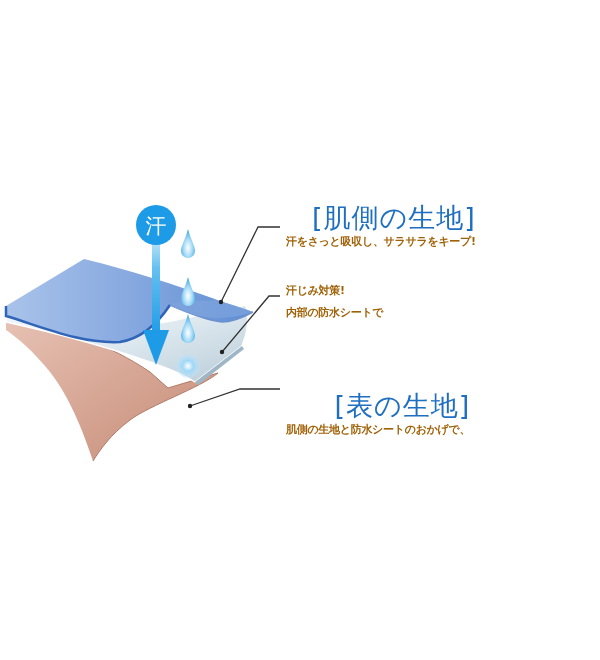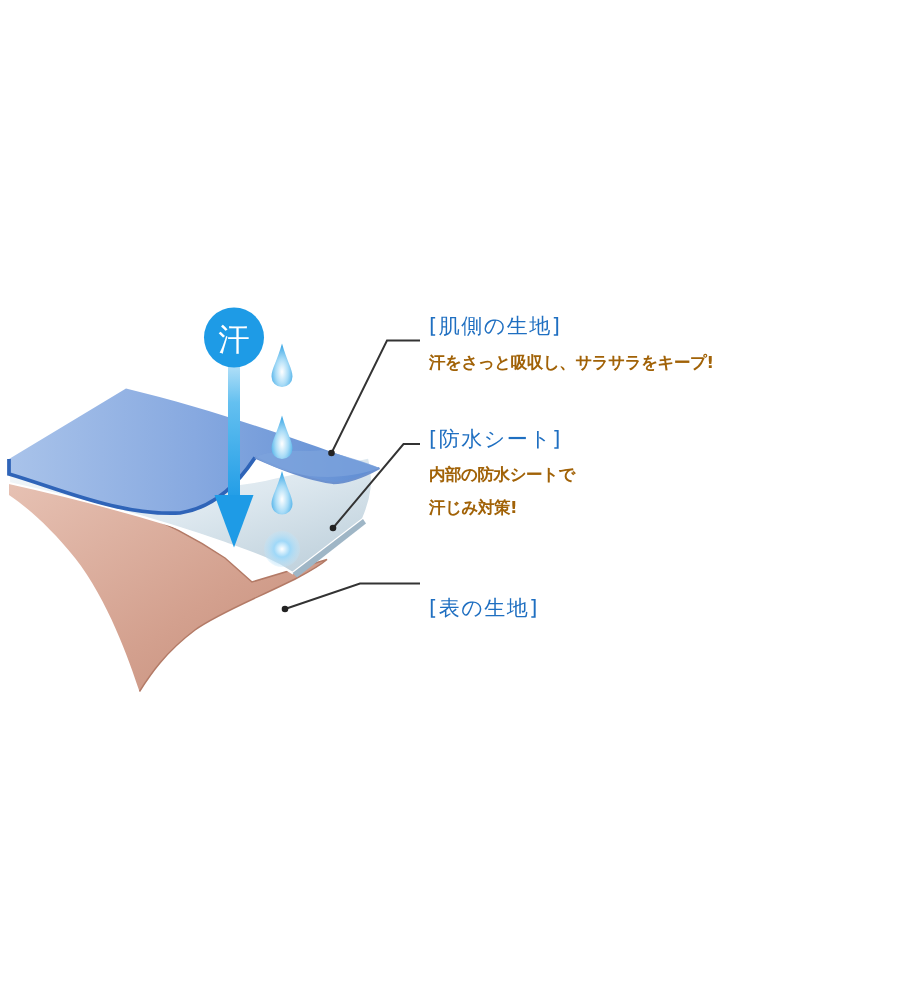--- a/index.html
+++ b/index.html
@@ -1,20 +1,20 @@
 <!DOCTYPE html>
 <html><head>
 <meta charset="utf-8">
 <style>
   html, body { margin:0; padding:0; background:#ffffff; }
   body { width:600px; height:660px; position:relative; overflow:hidden;
          font-family:"DejaVu Sans","Liberation Sans",sans-serif; }
   #diagram { position:absolute; left:0; top:0; width:600px; height:660px; }
   .label-block { position:absolute; left:286px; }
-  .heading { color:#1f6fc1; font-size:14px; line-height:26px; letter-spacing:1px; white-space:nowrap; }
+  .heading { color:#1f6fc1; font-size:27px; line-height:26px; letter-spacing:1px; white-space:nowrap;text-align:right; }
   .desc { color:#a16207; font-size:11px; line-height:22px; white-space:nowrap; font-weight:bold; letter-spacing:-0.3px;}
   #block-skin { top:205px; }
   #block-water { top:280px; }
   #block-outer { top:393px; }
   .sweat-badge-text { font-family:"DejaVu Sans",sans-serif; }
 </style>
 </head>
 <body>
 
 <svg id="diagram" viewBox="0 0 600 660" xmlns="http://www.w3.org/2000/svg">
@@ -99,20 +99,20 @@
     <circle cx="190" cy="406" r="2.2" fill="#222" stroke="none"></circle>
   </g>
 </svg>
 
 <div class="label-block" id="block-skin">
   <div class="heading">[肌側の生地]</div>
   <div class="desc">汗をさっと吸収し、サラサラをキープ!</div>
 </div>
 
 <div class="label-block" id="block-water">
-  <div class="heading">[防水シート]</div>
+  <div class="desc">汗じみ対策!</div>
   <div class="desc">内部の防水シートで</div>
-  <div class="desc">汗じみ対策!</div>
 </div>
 
 <div class="label-block" id="block-outer">
   <div class="heading">[表の生地]</div>
+  <div class="desc">肌側の生地と防水シートのおかげで、</div>
 </div>
 
 </body></html>

